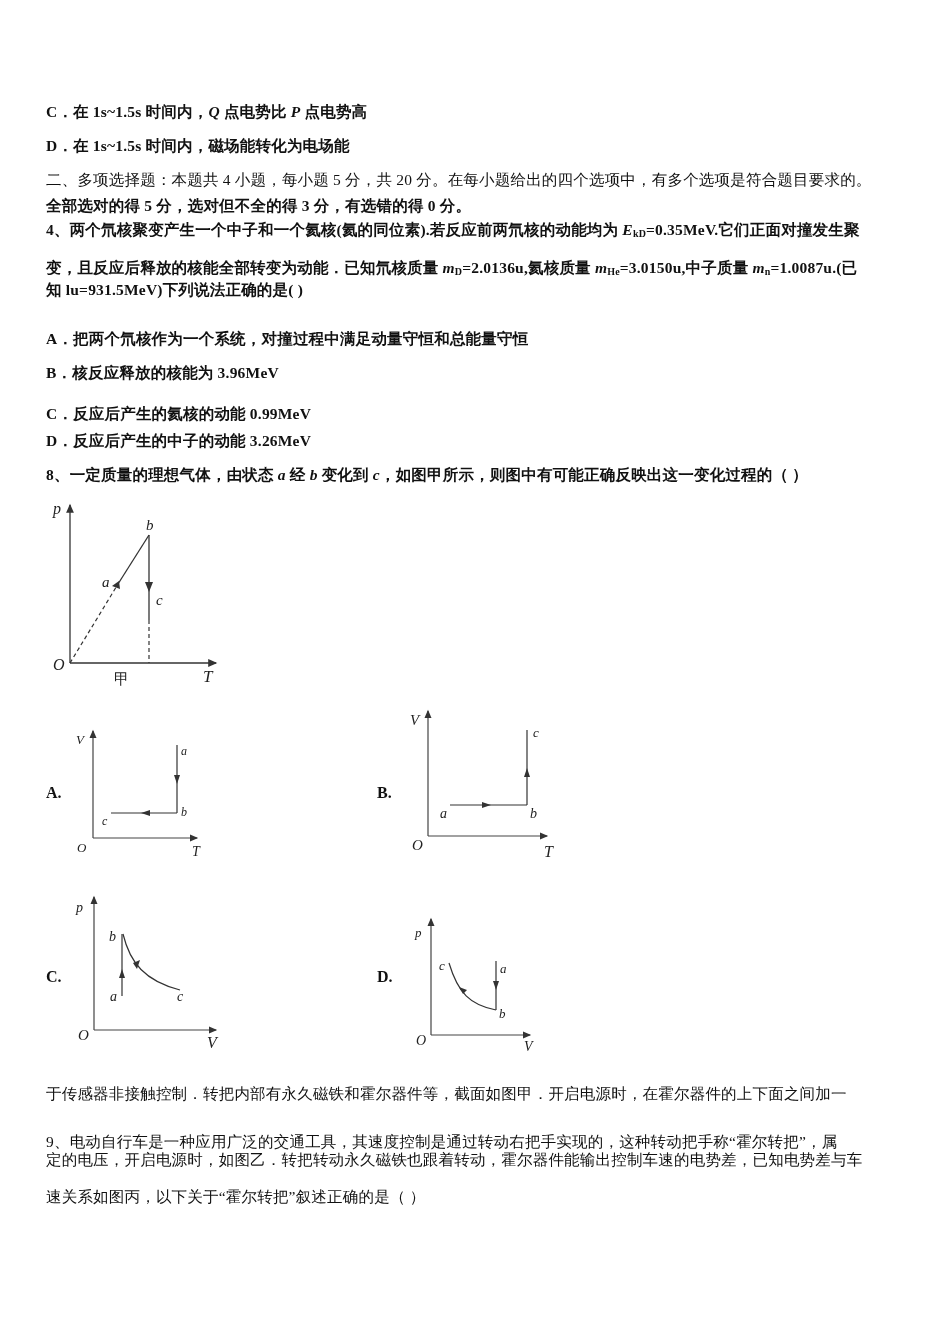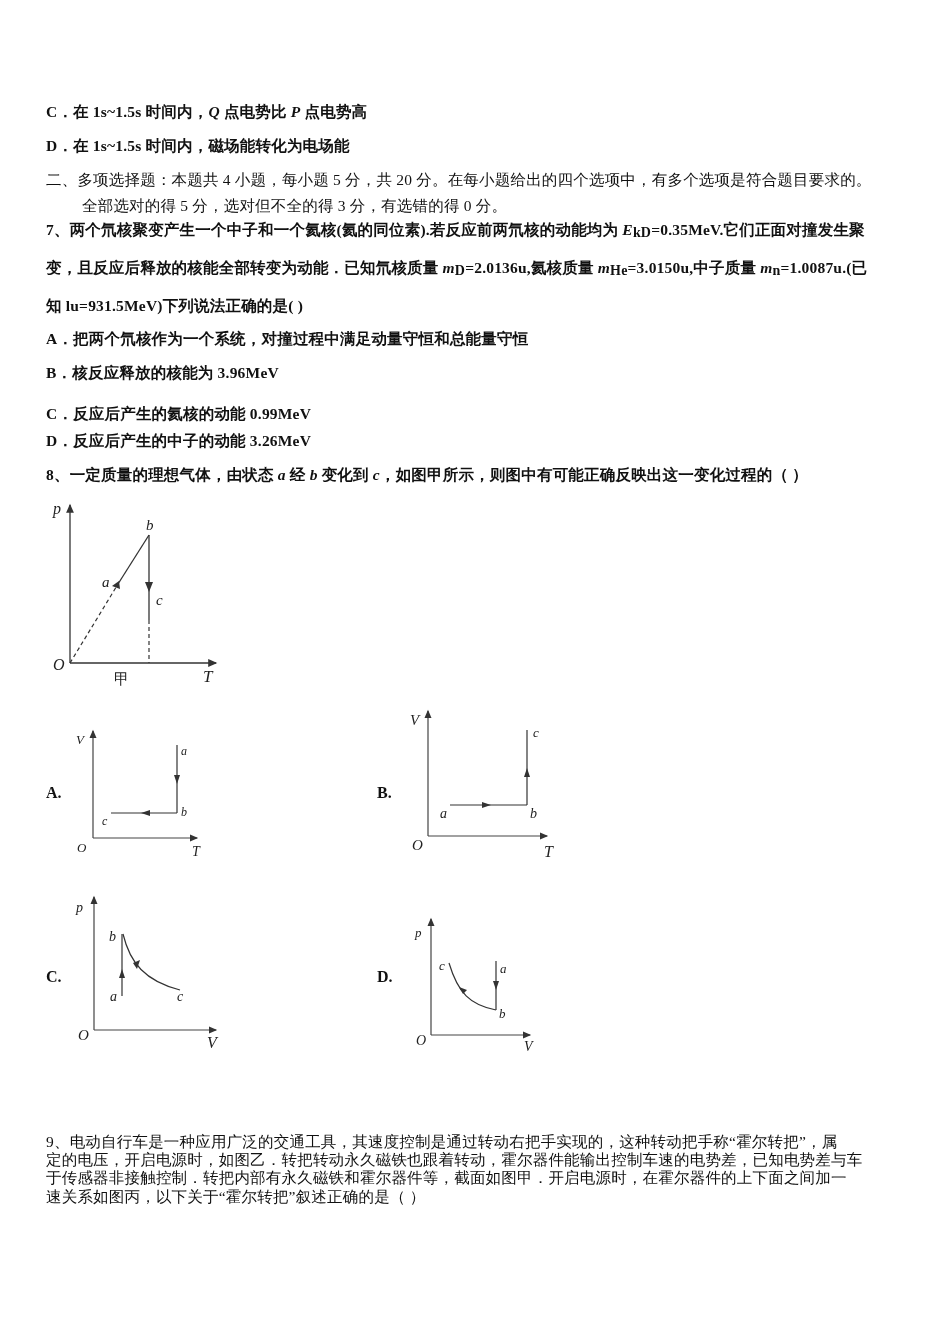--- a/index.html
+++ b/index.html
@@ -18,21 +18,21 @@
     .line {
       position: absolute;
       left: 46px;
       font-size: 15.5px;
       font-weight: bold;
       white-space: nowrap;
       line-height: 20px;
       letter-spacing: 0.2px;
     }
     .line i { font-style: italic; }
-    .line sub { font-size: 14px; vertical-align: -2px; }
+    .line sub { font-size: 10px; vertical-align: -2px; }
     .figure {
       position: absolute;
     }
     .opt-label {
       position: absolute;
       font-family: "Liberation Serif", serif;
       font-weight: bold;
       font-size: 16px;
       color: #111;
     }
@@ -47,29 +47,29 @@
 <body>
 
 <div class="line" style="top:102px;">
   <span>C．</span><span>在 1s~1.5s 时间内，</span><i>Q</i><span> 点电势比 </span><i>P</i><span> 点电势高</span>
 </div>
 <div class="line" style="top:136px;">
   <span>D．</span><span>在 1s~1.5s 时间内，磁场能转化为电场能</span>
 </div>
 
 <div class="line" style="top:170px; font-weight:normal;text-align:right;">二、多项选择题：本题共 4 小题，每小题 5 分，共 20 分。在每小题给出的四个选项中，有多个选项是符合题目要求的。</div>
-<div class="line" style="top:196px; font-weight:normal;margin-left:36px;">全部选对的得 5 分，选对但不全的得 3 分，有选错的得 0 分。</div>
+<div class="line" style="top:196px; font-weight:bold;">全部选对的得 5 分，选对但不全的得 3 分，有选错的得 0 分。</div>
 
 <div class="line" style="top:220px;">
-  <span>7、两个氘核聚变产生一个中子和一个氦核(氦的同位素).若反应前两氘核的动能均为 </span><i>E</i><sub>kD</sub><span>=0.35MeV.它们正面对撞发生聚</span>
+  <span>4、两个氘核聚变产生一个中子和一个氦核(氦的同位素).若反应前两氘核的动能均为 </span><i>E</i><sub>kD</sub><span>=0.35MeV.它们正面对撞发生聚</span>
 </div>
 <div class="line" style="top:258px;">
   <span>变，且反应后释放的核能全部转变为动能．已知氘核质量 </span><i>m</i><sub>D</sub><span>=2.0136u,氦核质量 </span><i>m</i><sub>He</sub><span>=3.0150u,中子质量 </span><i>m</i><sub>n</sub><span>=1.0087u.(已</span>
 </div>
-<div class="line" style="top:296px;">知 lu=931.5MeV)下列说法正确的是(    )</div>
+<div class="line" style="top:280px;">知 lu=931.5MeV)下列说法正确的是(    )</div>
 
 <div class="line" style="top:329px;text-align:right;">
   <span>A．</span><span>把两个氘核作为一个系统，对撞过程中满足动量守恒和总能量守恒</span>
 </div>
 <div class="line" style="top:363px;">
   <span>B．</span><span>核反应释放的核能为 3.96MeV</span>
 </div>
 <div class="line" style="top:404px;">
   <span>C．</span><span>反应后产生的氦核的动能 0.99MeV</span>
 </div>
@@ -197,15 +197,15 @@
     <text x="15" y="24" font-size="13">p</text>
     <text x="124" y="138" font-size="14">V</text>
     <text x="16" y="132" font-size="14">O</text>
     <text x="100" y="60" font-size="13">a</text>
     <text x="99" y="105" font-size="13">b</text>
     <text x="39" y="57" font-size="13">c</text>
   </svg>
 </div>
 
 <div class="line" style="top:1132px; font-weight:normal;">9、电动自行车是一种应用广泛的交通工具，其速度控制是通过转动右把手实现的，这种转动把手称“霍尔转把”，属</div>
-<div class="line" style="top:1168px; font-weight:normal;">于传感器非接触控制．转把内部有永久磁铁和霍尔器件等，截面如图甲．开启电源时，在霍尔器件的上下面之间加一</div>
+<div class="line" style="top:1084px; font-weight:normal;">于传感器非接触控制．转把内部有永久磁铁和霍尔器件等，截面如图甲．开启电源时，在霍尔器件的上下面之间加一</div>
 <div class="line" style="top:1150px; font-weight:normal;">定的电压，开启电源时，如图乙．转把转动永久磁铁也跟着转动，霍尔器件能输出控制车速的电势差，已知电势差与车</div>
 <div class="line" style="top:1187px; font-weight:normal;">速关系如图丙，以下关于“霍尔转把”叙述正确的是（ ）</div>
 
 </body></html>

